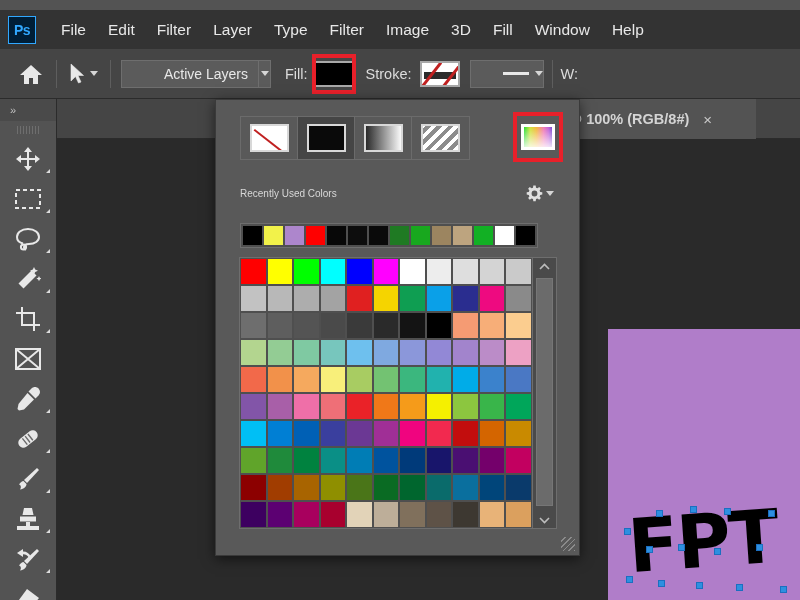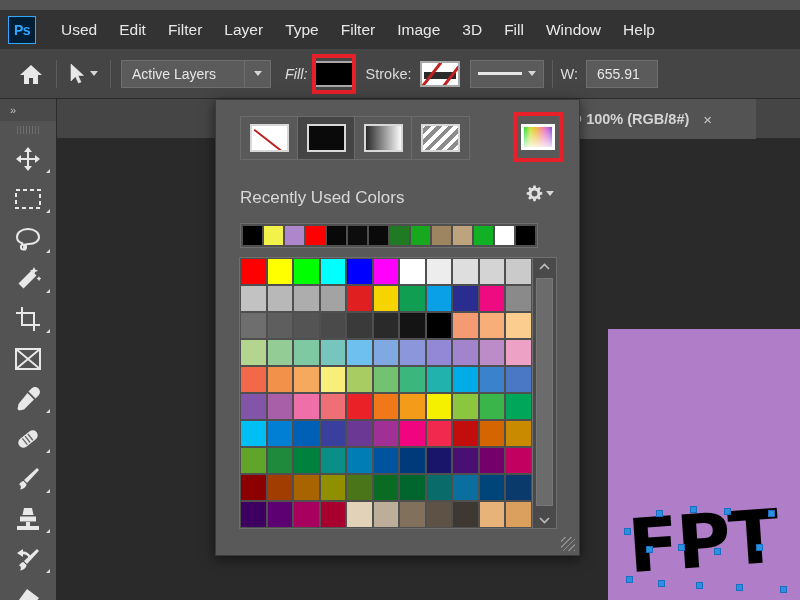--- a/index.html
+++ b/index.html
@@ -50,21 +50,21 @@
     padding: 0 4px;
   }
   .caret {
     width: 0; height: 0;
     border-left: 4px solid transparent; border-right: 4px solid transparent;
     border-top: 5px solid #d6d6d6;
   }
   .combo {
     background: #5b5b5b; border: 1px solid #6e6e6e;
     height: 28px; display: flex; align-items: center;
-    color: #e8e8e8; font-size: 14px;
+    color: #e8e8e8; font-size: 14px; padding-left: 32px;
   }
   .combo .cval { padding: 0 10px; white-space: nowrap; }
   .combo .cbtn {
     width: 26px; height: 100%;
     border-left: 1px solid #6e6e6e;
     display: flex; align-items: center; justify-content: center;
   }
   .opt-label { color: #dcdcdc; font-size: 14.5px; white-space: nowrap; }
 
   .fill-swatch-wrap {
@@ -208,21 +208,21 @@
   }
   .picker-inner {
     width: 34px; height: 26px; border: 3px solid #ffffff;
     background:
       linear-gradient(to bottom, rgba(255,255,255,0) 0%, rgba(255,255,255,0.82) 100%),
       linear-gradient(to right, #22dd33 0%, #cfe23a 22%, #f3b53a 45%, #f07ab4 70%, #c05fd8 88%, #7a4bd0 100%);
   }
 
   .ruc-label {
     position: absolute; left: 24px; top: 88px;
-    color: #d8d8d8; font-size: 17px;
+    color: #d8d8d8; font-size: 10px;
   }
   .gear-wrap {
     position: absolute; left: 310px; top: 85px;
     display: flex; align-items: center; gap: 3px;
   }
 
   .recent-strip {
     position: absolute; left: 24px; top: 123px;
     display: flex; border: 1px solid #6e6e6e; padding: 1px;
     background: #4f4f4f;
@@ -271,21 +271,21 @@
       transparent 1px, transparent 4px);
   }
 </style>
 </head>
 <body>
 
 <div id="app">
 
   <div class="menubar">
     <div class="ps-logo">Ps</div>
-    <div class="menu-item">Used</div>
+    <div class="menu-item">File</div>
     <div class="menu-item">Edit</div>
     <div class="menu-item">Filter</div>
     <div class="menu-item">Layer</div>
     <div class="menu-item">Type</div>
     <div class="menu-item">Filter</div>
     <div class="menu-item">Image</div>
     <div class="menu-item">3D</div>
     <div class="menu-item">Fill</div>
     <div class="menu-item">Window</div>
     <div class="menu-item">Help</div>
@@ -306,44 +306,41 @@
     </div>
     <div class="opt-sep"></div>
 
     <div class="combo" style="width:150px; margin-left:2px;">
       <span class="cval">Active Layers</span>
       <span class="cbtn" style="margin-left:auto;">
         <span class="caret"></span>
       </span>
     </div>
 
-    <span class="opt-label" style="margin-left:14px;font-style:italic;">Fill:</span>
+    <span class="opt-label" style="margin-left:14px;">Fill:</span>
     <div class="fill-swatch-wrap" style="width:52px; height:44px;">
       <div class="swatch-box"></div>
       <div class="hl-red" style="left:4px; top:2px; right:4px; bottom:2px;"></div>
     </div>
 
     <span class="opt-label" style="margin-left:6px;">Stroke:</span>
     <div class="stroke-swatch" style="margin-left:8px;">
       <div class="stroke-bar"></div>
       <div class="stroke-slash" style="left:7px; top:-4px;"></div>
       <div class="stroke-slash" style="left:28px; top:-4px;"></div>
     </div>
 
 
     <div class="combo" style="width:74px; margin-left:10px; justify-content:center; gap:6px;">
       <span class="line-preview"></span>
       <span class="caret"></span>
     </div>
 
     <div class="opt-sep"></div>
     <span class="opt-label">W:</span>
-    <div class="combo" style="width:72px; margin-left:8px;">
-      <span class="cval">655.91</span>
-    </div>
   </div>
 
   <div class="tabbar">
     <div class="tab" style="left:556px; width:200px;">
       <span>@ 100% (RGB/8#)</span>
       <span class="tclose">×</span>
     </div>
   </div>
 
   <div class="toolbar">

